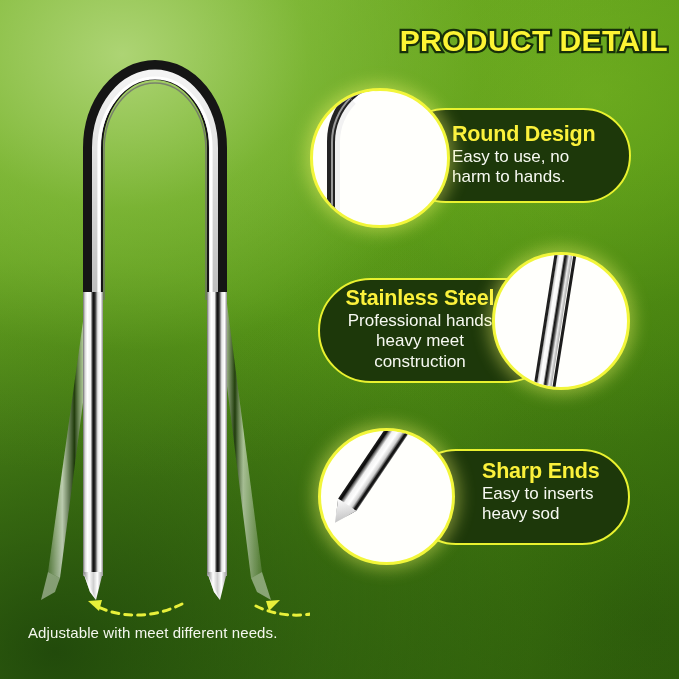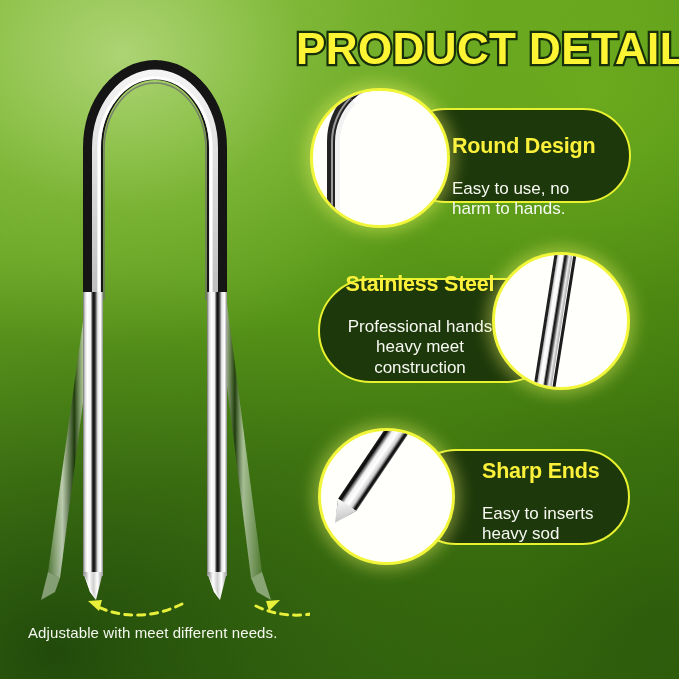--- a/index.html
+++ b/index.html
@@ -20,22 +20,22 @@
       radial-gradient(110% 95% at 96% 92%, rgba(34,74,10,0.50) 0%, rgba(46,88,12,0.20) 44%, rgba(56,100,14,0) 74%),
       linear-gradient(148deg, #7fb636 0%, #6cab23 22%, #5a9c18 44%, #4d8c12 66%, #3f7a0e 86%, #35690c 100%);
   }
 
   
   .title {
     position: absolute;
     left: 296px;
     top: 24px;
     width: 372px;
-    text-align: left;
-    font-size: 44px;
+    text-align: right;
+    font-size: 30px;
     font-weight: 700;
     letter-spacing: 0.4px;
     color: #fdf434;
     -webkit-text-stroke: 4.5px #17300a;
     paint-order: stroke fill;
     white-space: nowrap;
   }
 
   
   .pill {
@@ -55,21 +55,21 @@
     color: #fbf13b;
     line-height: 1.15;
     letter-spacing: -0.2px;
     white-space: nowrap;
   }
   .pill-body {
     font-size: 17px;
     font-weight: 400;
     color: #f7f9f2;
     line-height: 1.22;
-    margin-top: 20px;
+    margin-top: 0;
   }
 
   .photo-circle {
     position: absolute;
     border-radius: 50%;
     background: #fffffc;
     border: 3px solid #f2f63a;
     box-sizing: border-box;
     overflow: hidden;
     box-shadow: 0 0 16px 5px rgba(250,252,110,0.40);
@@ -203,35 +203,35 @@
         <polygon points="286,600 272,601 275,611" fill="#e8f03a" transform="translate(-6,0)"></polygon>
       </g>
     </svg>
   </div>
 
   <div class="caption">Adjustable with meet different needs.</div>
 
   <div class="title">PRODUCT DETAIL</div>
 
   <div class="pill" style="left:398px; top:108px; width:233px; height:95px;"></div>
-  <div class="pill-text" style="left:452px; top:134px; width:176px;">
+  <div class="pill-text" style="left:452px; top:122px; width:176px;">
     <div class="pill-head">Round Design</div>
     <div class="pill-body">
       <div>Easy to use, no</div>
       <div>harm to hands.</div>
     </div>
   </div>
   <div class="photo-circle" style="left:310px; top:88px; width:140px; height:140px;">
     <div class="rod-bend"></div>
     <div class="rod-bend mid"></div>
     <div class="rod-bend lite"></div>
   </div>
 
   <div class="pill" style="left:318px; top:278px; width:240px; height:105px;"></div>
-  <div class="pill-text" style="left:330px; top:272px; width:180px; text-align:center;">
+  <div class="pill-text" style="left:330px; top:286px; width:180px; text-align:center;">
     <div class="pill-head">Stainless Steel</div>
     <div class="pill-body">
       <div>Professional hands</div>
       <div>heavy meet</div>
       <div>construction</div>
     </div>
   </div>
   <div class="photo-circle" style="left:492px; top:252px; width:138px; height:138px;">
     <div class="rod-straight" style="left:52px; width:15px; background:linear-gradient(to right,#b5b5b5 0%,#ffffff 18%,#f4f4f4 40%,#101010 52%,#3a3a3a 62%,#ededed 80%,#a8a8a8 100%);"></div>
     <div class="rod-straight" style="left:49px; width:2.5px; background:#202020;"></div>

